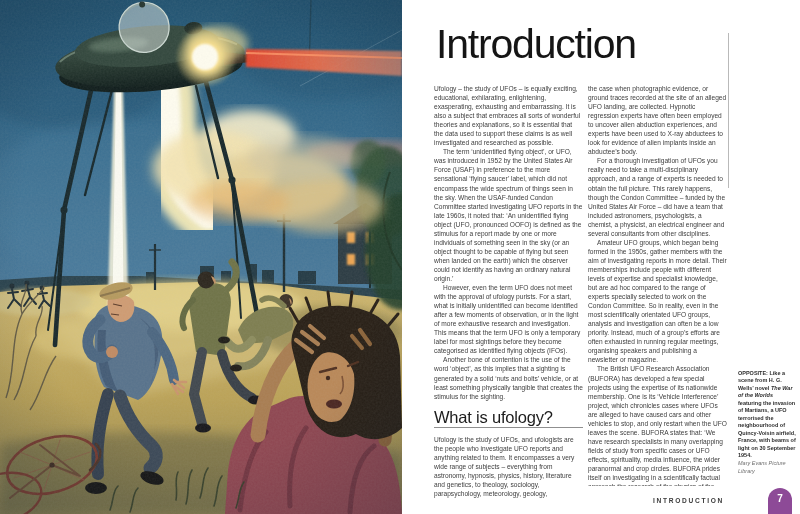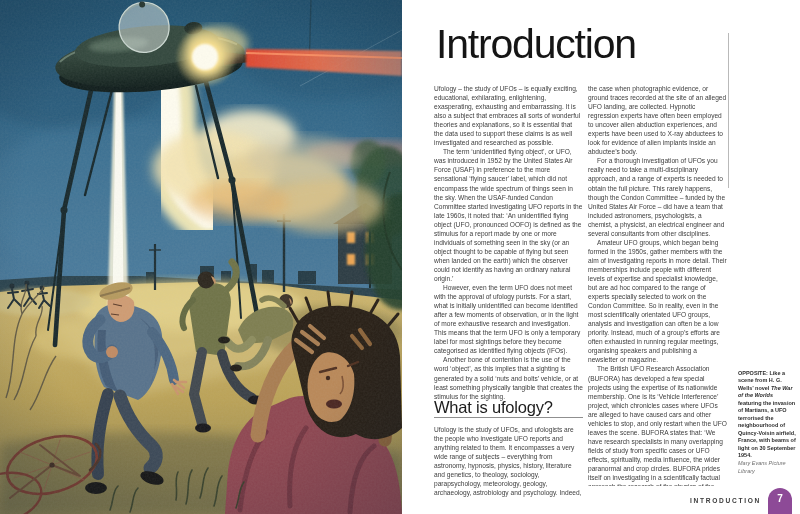--- a/index.html
+++ b/index.html
@@ -1,28 +1,28 @@
 <!DOCTYPE html>
 <html><head>
 <meta charset="utf-8">
 <style>
   html,body{margin:0;padding:0;}
   body{width:800px;height:514px;background:#ffffff;font-family:"Liberation Sans","DejaVu Sans",sans-serif;overflow:hidden;position:relative;}
   .spread{position:absolute;left:0;top:0;width:800px;height:514px;background:#fff;}
   .left-page{position:absolute;left:0;top:0;width:402px;height:514px;overflow:hidden;}
   .left-page svg{display:block;}
-  .right-page{position:absolute;left:402px;top:0;width:358px;height:514px;background:#fff;padding-left:37px;}
+  .right-page{position:absolute;left:402px;top:0;width:358px;height:514px;background:#fff;}
   .page-title{position:absolute;left:34px;top:24px;margin:0;font-size:41px;font-weight:300;letter-spacing:-1.2px;color:#151515;line-height:1;}
   .vrule{position:absolute;left:326px;top:33px;width:1px;height:155px;background:#b9b9b9;}
   .col{position:absolute;top:84px;font-size:6.6px;line-height:9.05px;color:#404040;text-align:left;overflow:hidden;}
   .col1{left:32px;width:149px;height:414px;}
   .col2{left:186px;width:139px;height:402px;}
   .col p{margin:0;}
   .col p.indent{text-indent:9px;}
-  .subhead{margin:2px 0 0 0;font-size:16.5px;font-weight:400;color:#1c1c1c;letter-spacing:-0.2px;}
+  .subhead{margin:12px 0 0 0;font-size:16.5px;font-weight:400;color:#1c1c1c;letter-spacing:-0.2px;}
   .subrule{border:none;border-top:1px solid #8f8f8f;margin:5px 0 7px 0;}
   .caption{position:absolute;left:336px;top:370px;width:58px;font-size:5.5px;line-height:7.45px;color:#2e2e2e;font-weight:bold;}
   .caption .credit{font-weight:normal;font-style:italic;color:#6f6f6f;margin-top:1px;}
   .caption em{font-style:italic;}
   .caption p{margin:0;}
   .footer-head{position:absolute;right:36px;top:497px;font-size:6.6px;font-weight:600;letter-spacing:1.7px;color:#3b3b3b;}
   .page-badge{position:absolute;left:366px;top:488px;width:24px;height:26px;border-radius:12px 12px 0 0;text-align:center;}
   .page-badge span{display:inline-block;margin-top:5px;color:#fff;font-size:10px;font-weight:bold;}
 </style>
 </head>

